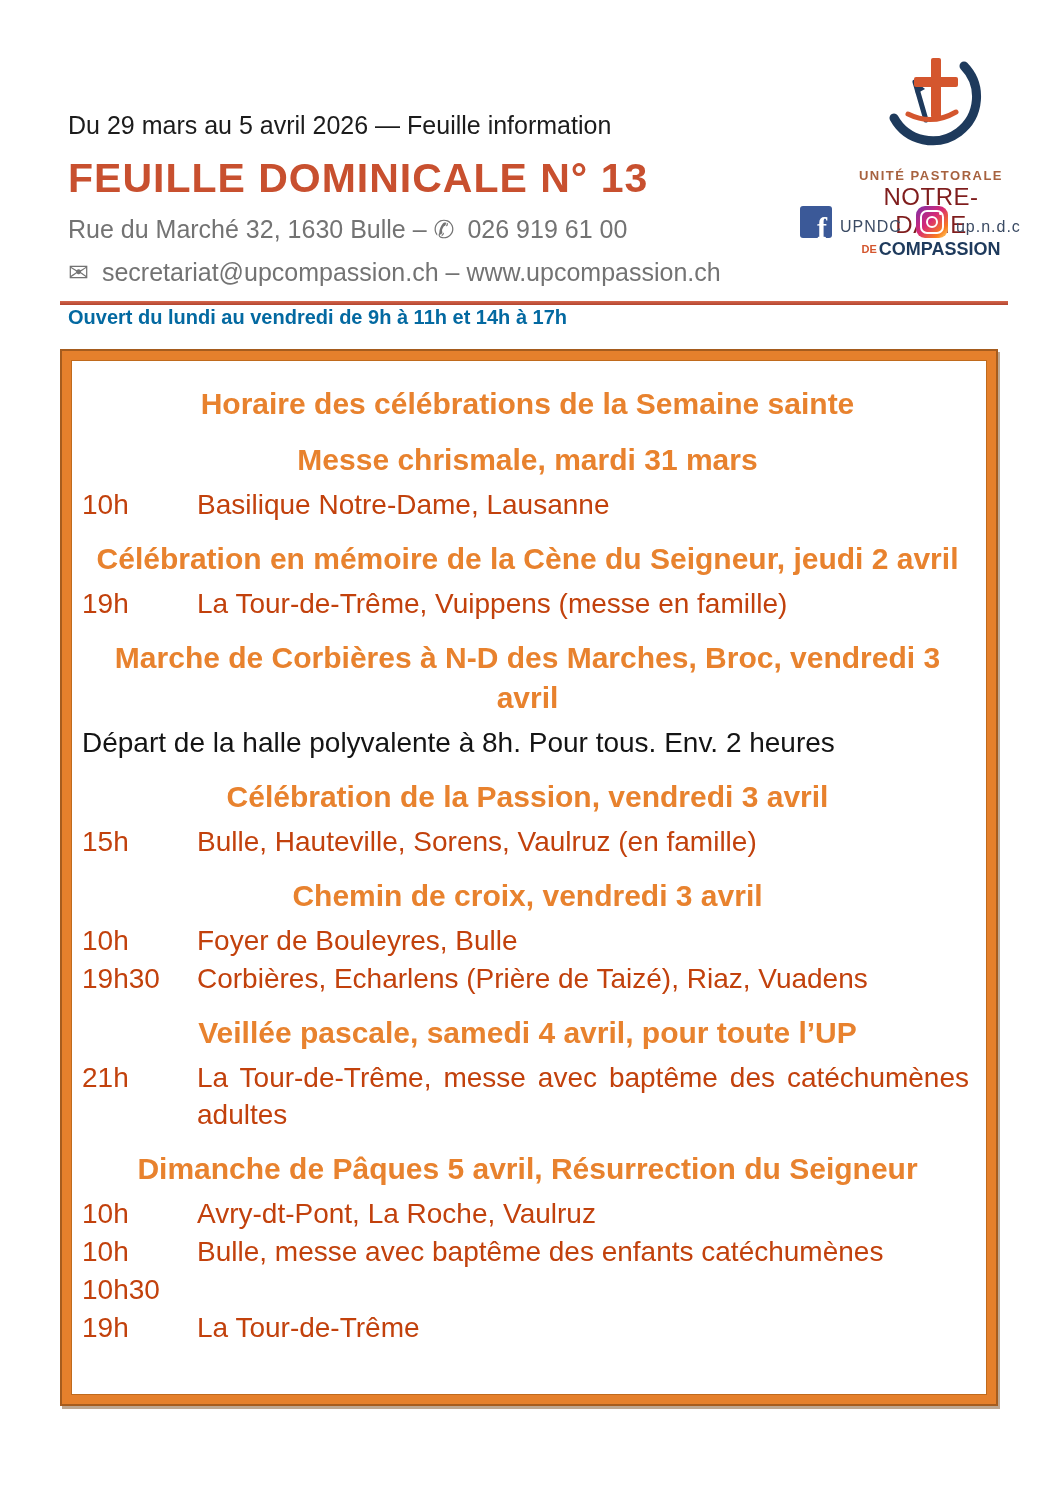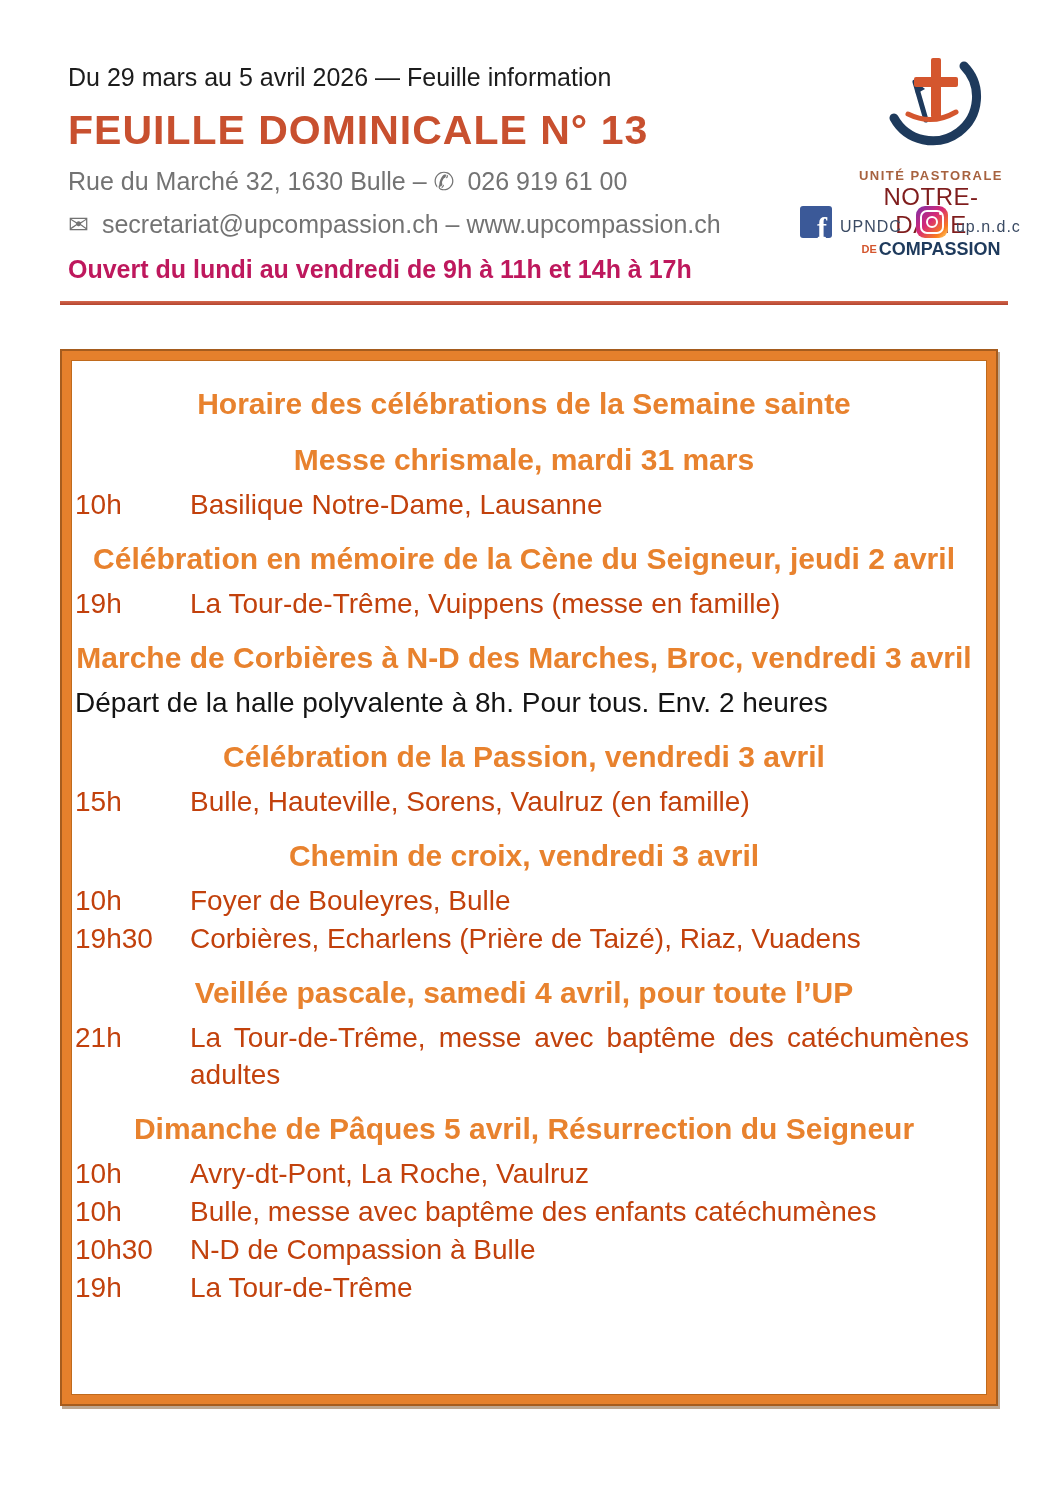--- a/index.html
+++ b/index.html
@@ -5,28 +5,28 @@
   * { margin:0; padding:0; box-sizing:border-box; }
   html,body { background:#ffffff; }
   body {
     width:1058px; height:1497px; position:relative;
     font-family:"Liberation Sans","DejaVu Sans",sans-serif;
     color:#141414; overflow:hidden;
   }
 
   
   .header-left { position:absolute; left:68px; top:62px; width:740px; }
-  .date-line { font-size:25px; line-height:30px; color:#1c1c1c; }
+  .date-line { font-size:25px; line-height:30px; color:#1c1c1c;margin-top:48px; }
   .main-title {
     margin-top:14px; font-size:41px; line-height:48px; font-weight:bold;
     color:#c8502f; letter-spacing:1px;
   }
   .contact-line { margin-top:12px; font-size:25px; line-height:30px; color:#737373; }
   .contact-line .icon-glyph { font-family:"DejaVu Sans",sans-serif; margin-right:6px; }
-  .hours-line { margin-top:14px; font-size:25px; line-height:30px; font-weight:bold; color:#be185d; }
+  .hours-line { margin-top:14px; font-size:20px; line-height:30px; font-weight:bold; color:#0369a1; }
   .header-rule {
     position:absolute; left:60px; top:301px; width:948px; height:4px;
     background:linear-gradient(#d4674d,#b3442e); border:0;
   }
 
   
   .logo-block { position:absolute; left:856px; top:54px; width:150px; text-align:center; }
   .logo-line1 { font-size:13px; font-weight:bold; letter-spacing:1.5px; color:#a7623f; margin-top:18px; }
   .logo-line2 { font-size:24px; font-weight:normal; letter-spacing:.5px; color:#7f1d1d; }
   .logo-line3 { font-size:18px; font-weight:bold; color:#1e3a5c; }
@@ -58,21 +58,21 @@
   .ig-dot {
     position:absolute; right:6px; top:6px; width:3px; height:3px;
     background:#fff; border-radius:50%;
   }
 
   
   .schedule-box {
     position:absolute; left:62px; top:351px; width:934px; height:1053px;
     background:#fff; border:9px solid #e5802c;
     box-shadow:0 0 0 2px #a55c1e, 2px 3px 0 2px rgba(110,60,10,.45), inset 0 0 0 1px #c06a1c;
-    padding:24px 14px 0 4px;
+    padding:24px 14px 0 11px;
   }
   .box-title {
     font-size:30px; line-height:40px; font-weight:bold; color:#e8822e;
     text-align:center; margin-bottom:14px;
   }
   .sec-heading {
     font-size:30px; line-height:40px; font-weight:bold; color:#e8822e;
     text-align:center; margin:16px 0 6px;
   }
   .sched-row { display:flex; font-size:28px; line-height:37px; color:#c2410c; margin:1px 0; }
@@ -182,19 +182,18 @@
   <div class="sched-row">
     <span class="sched-time">10h</span>
     <span class="sched-desc">Avry-dt-Pont, La Roche, Vaulruz</span>
   </div>
   <div class="sched-row">
     <span class="sched-time">10h</span>
     <span class="sched-desc">Bulle, messe avec baptême des enfants catéchumènes</span>
   </div>
   <div class="sched-row">
     <span class="sched-time">10h30</span>
-    <span class="sched-desc">N-D de Compassion à Bulle</span>
   </div>
   <div class="sched-row">
     <span class="sched-time">19h</span>
     <span class="sched-desc">La Tour-de-Trême</span>
   </div>
 </div>
 
 </body></html>

